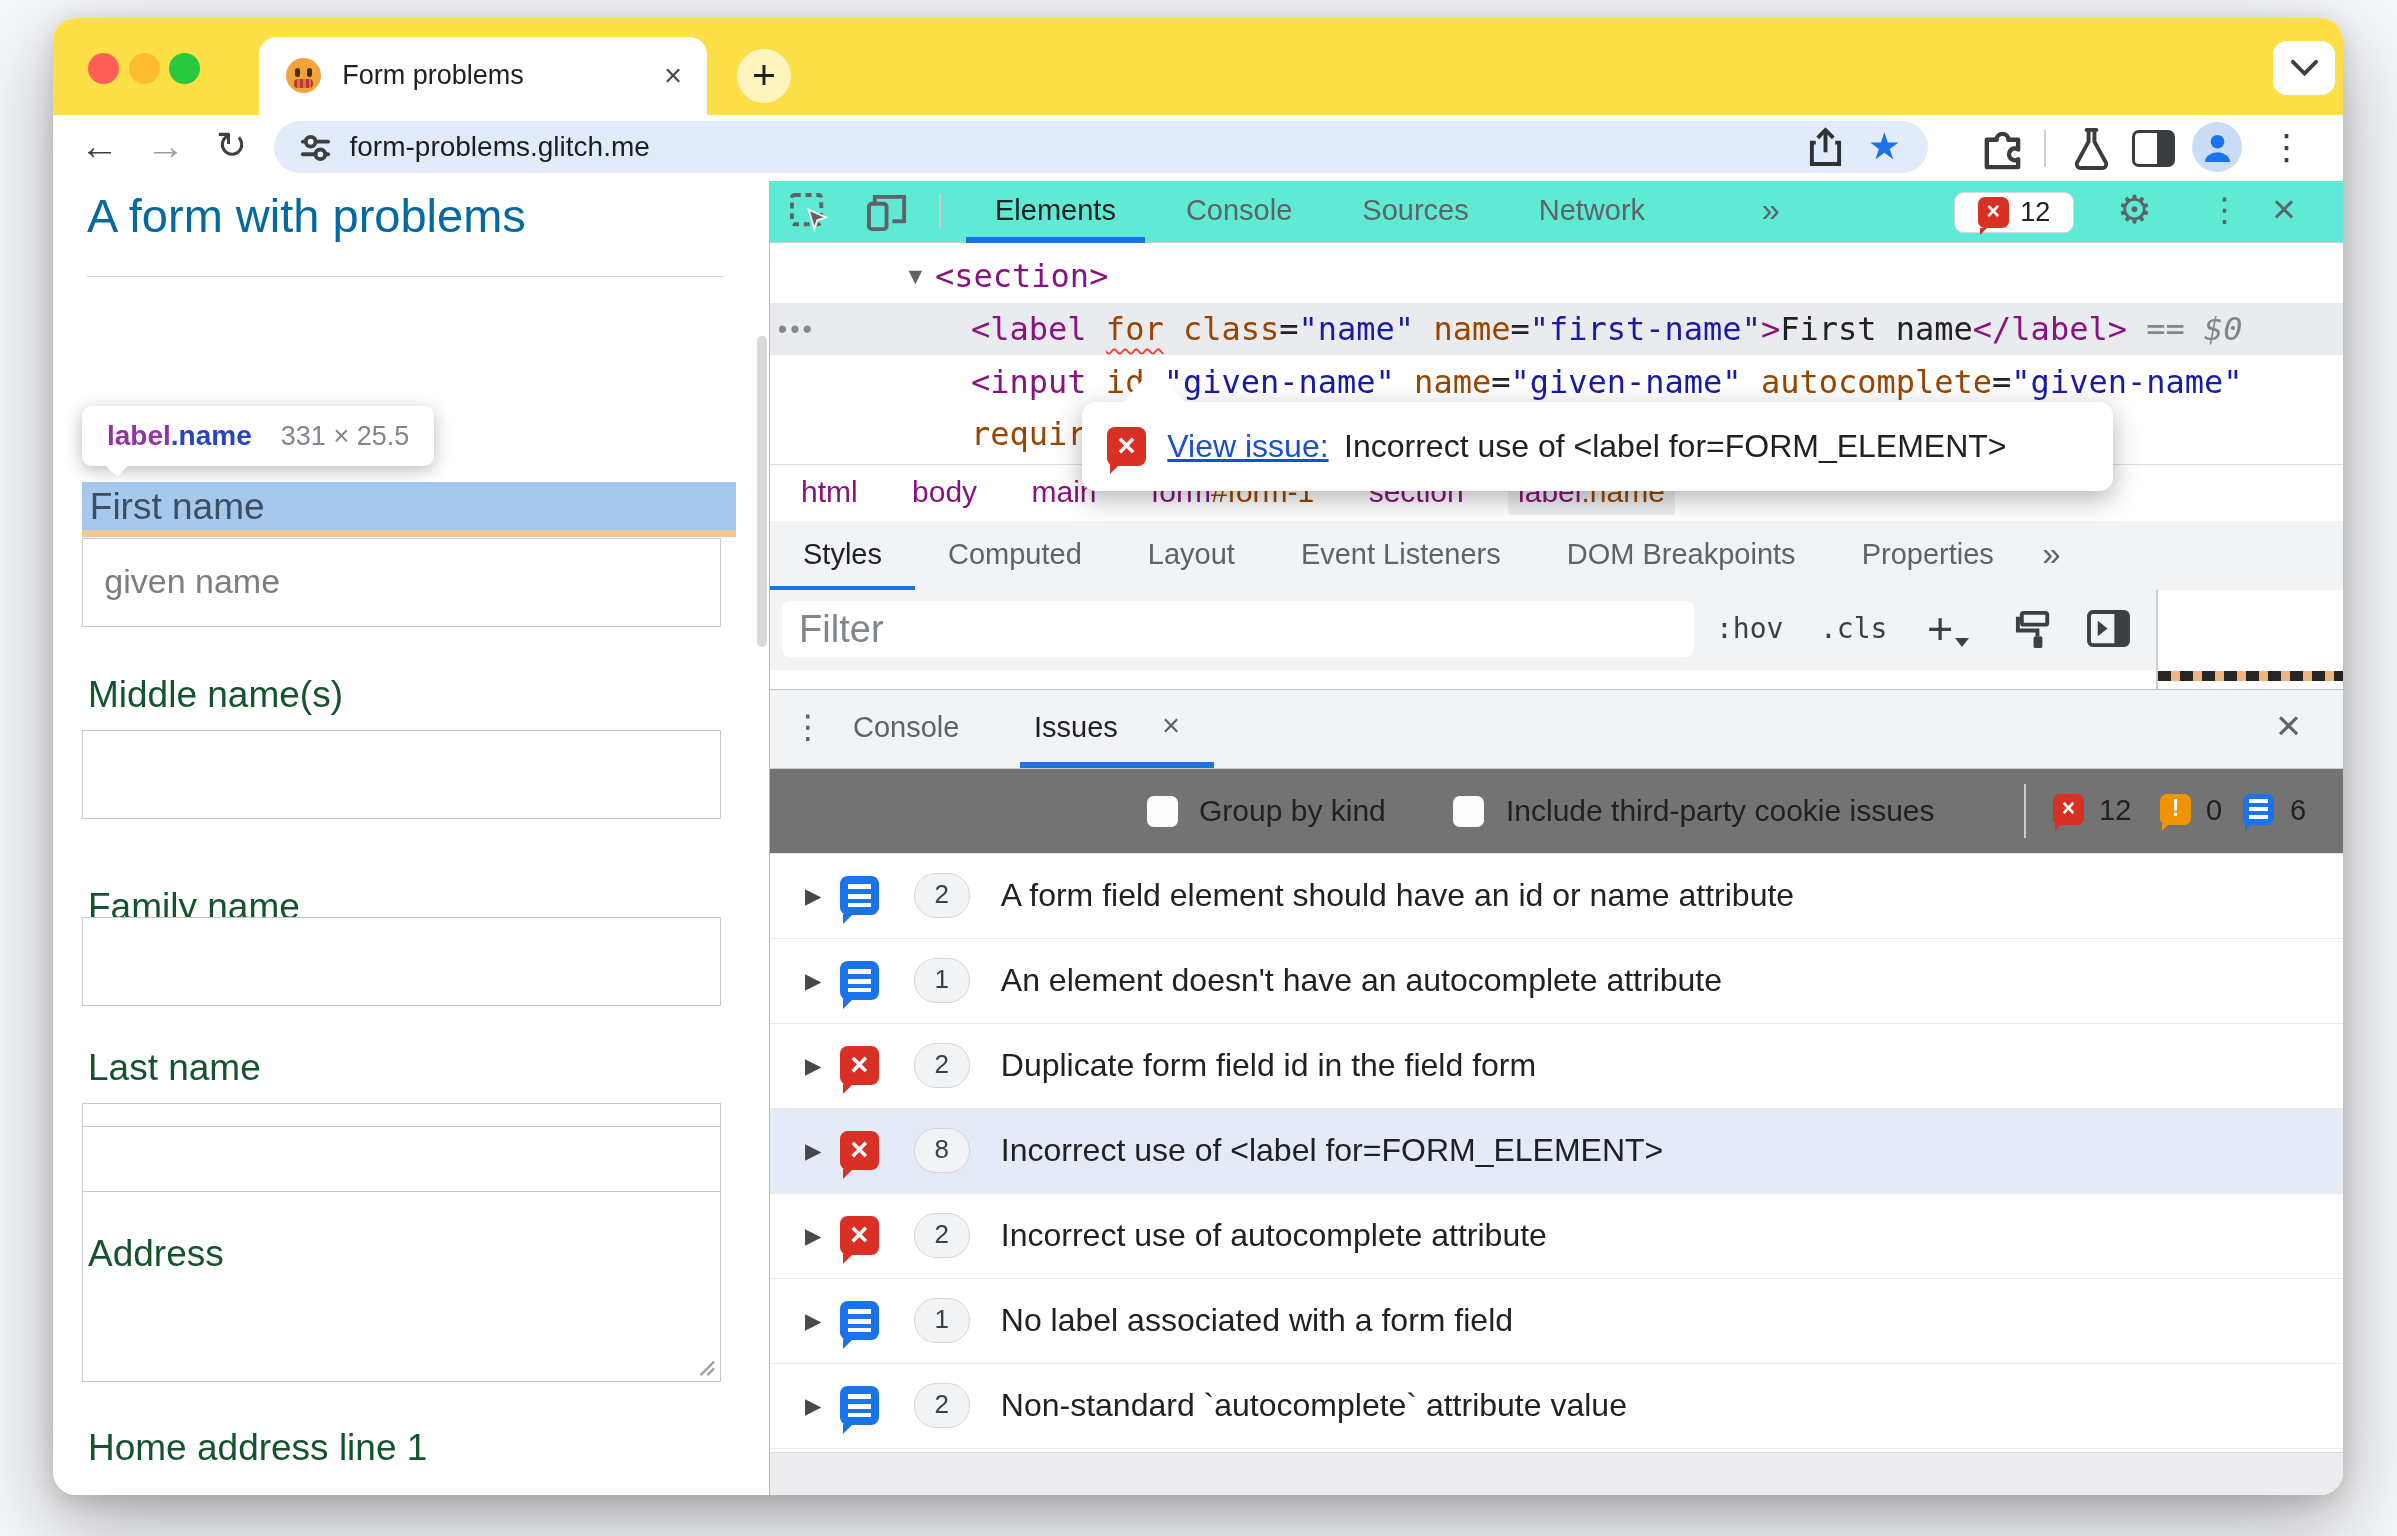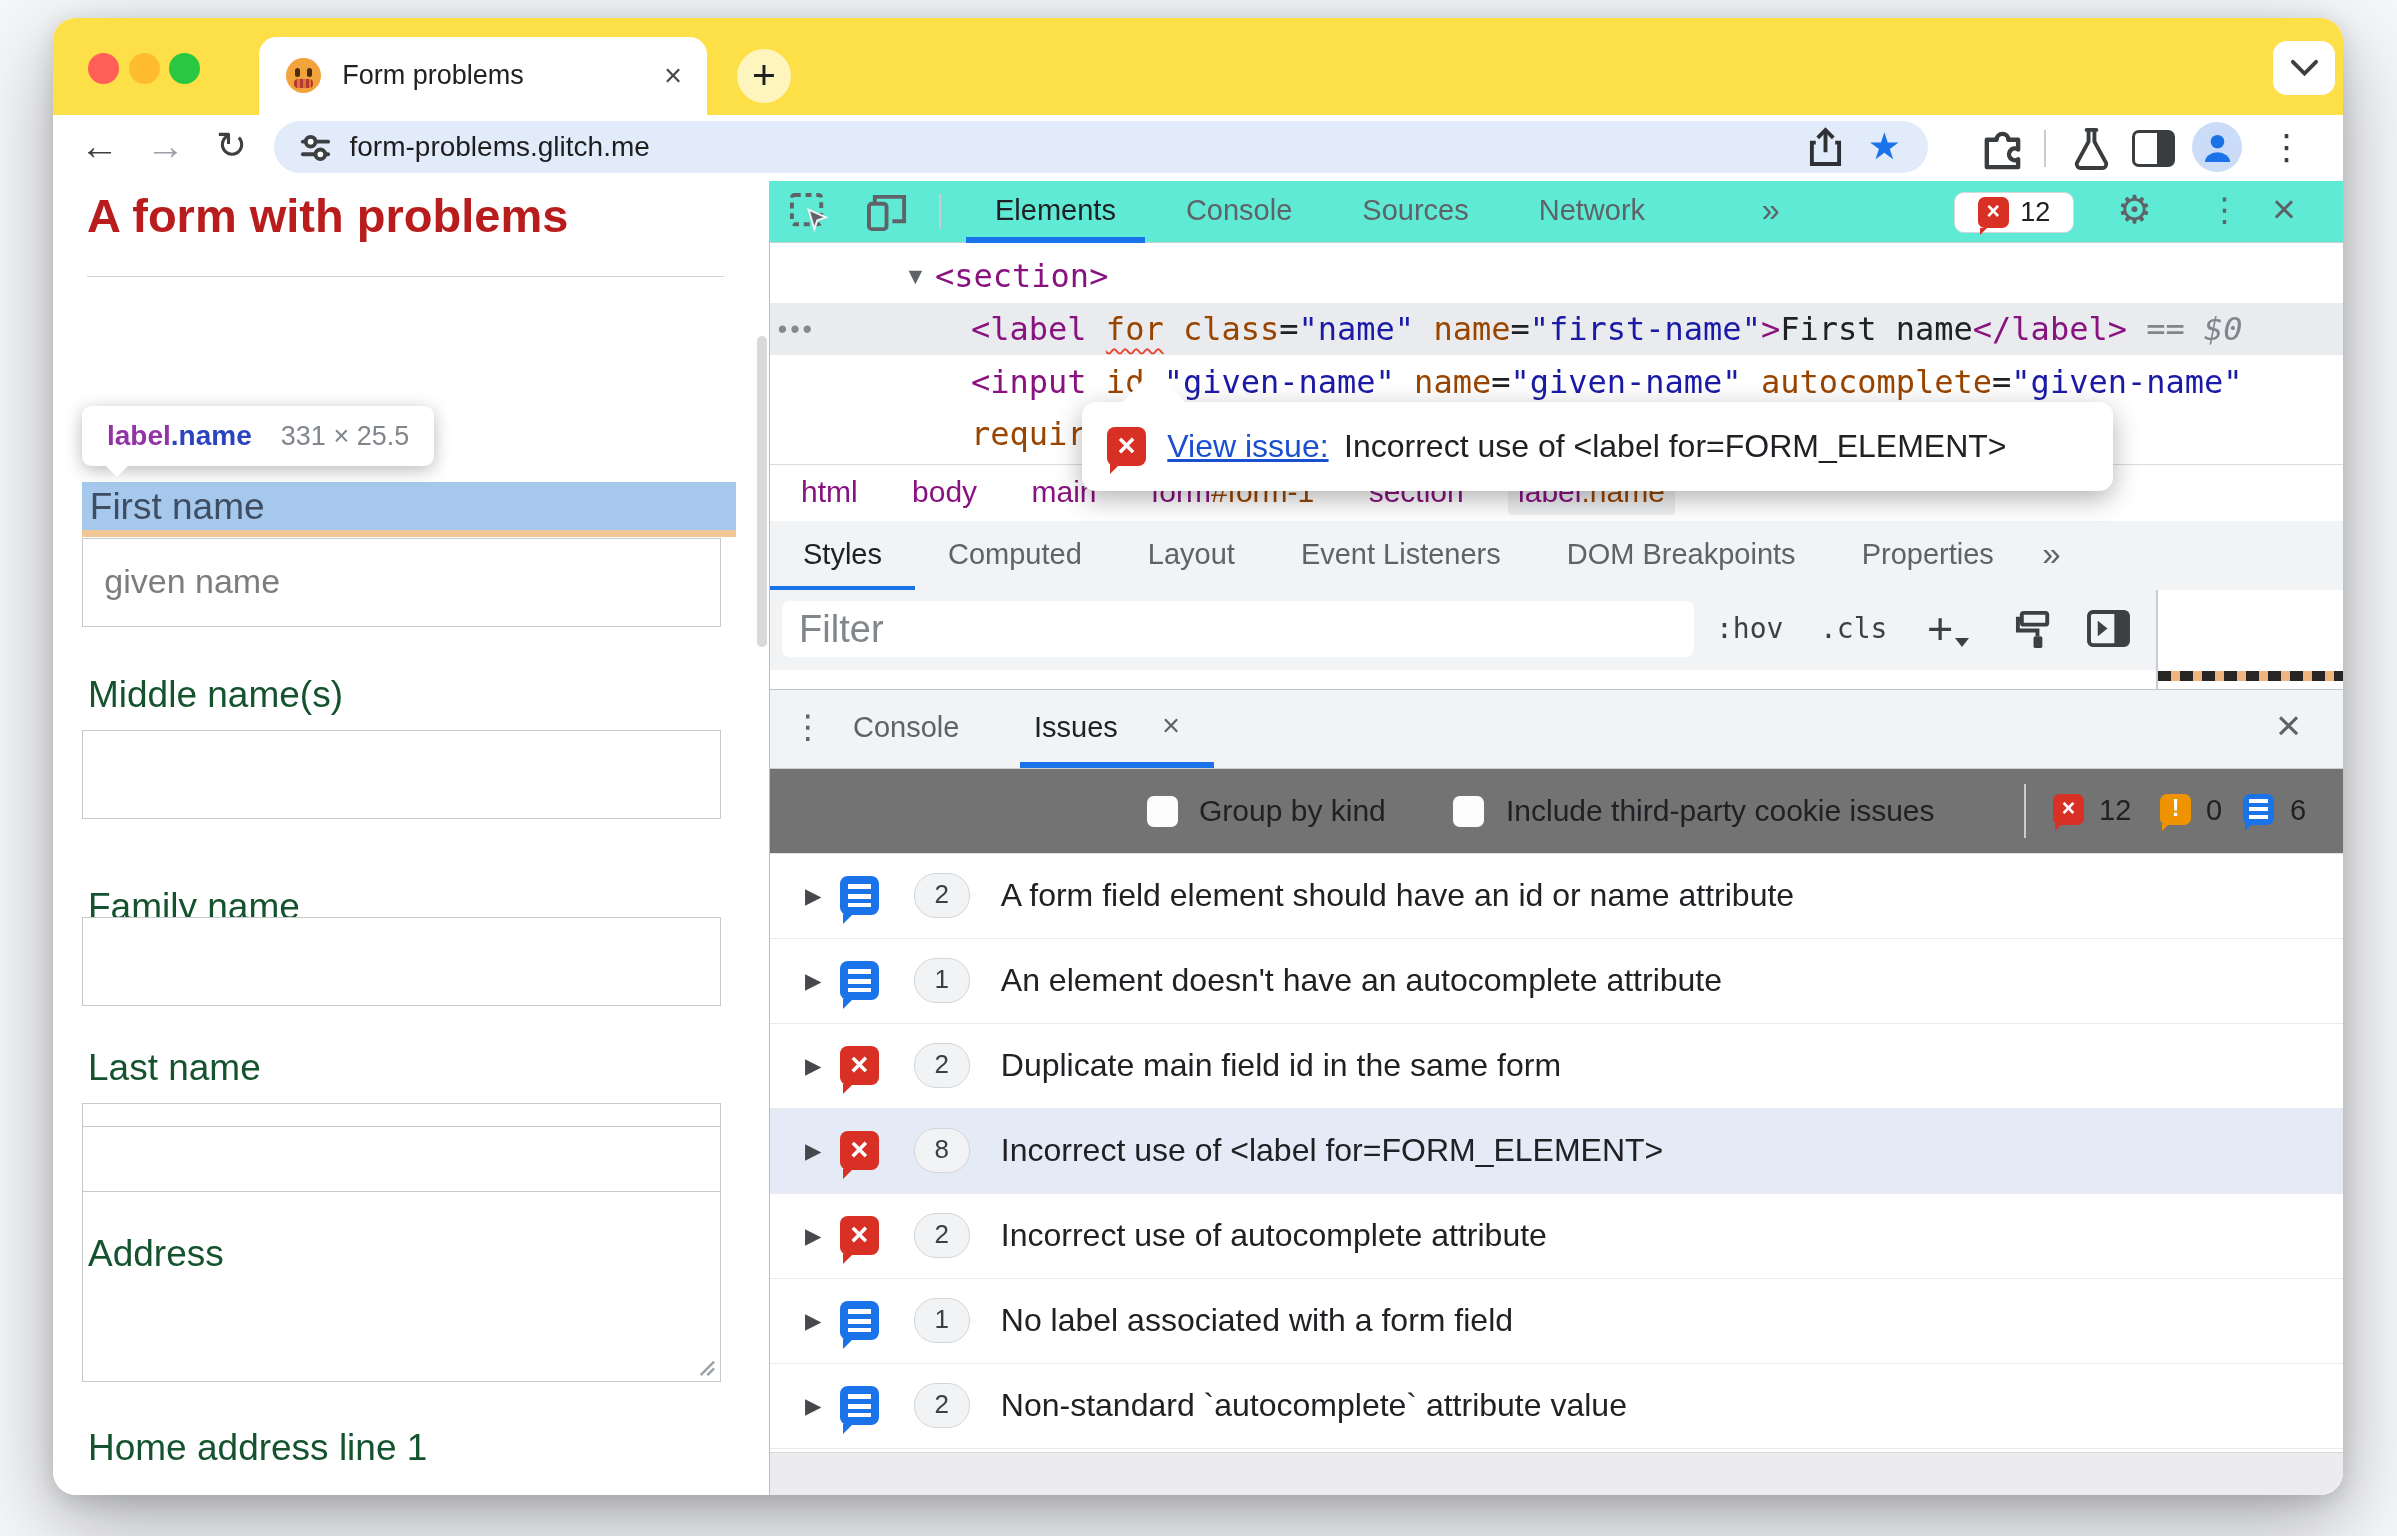--- a/index.html
+++ b/index.html
@@ -50,21 +50,21 @@
   .tb-div { position:absolute; left:1991px; top:15.5px; width:1.9px; height:37px; background:#c9cdd2; }
   .ic-flask { left:2016px; }
   .ic-panel { left:2079px; top:15.5px; width:43px; height:37px; border:3.9px solid #3a3d40; border-radius:6.8px; }
   .ic-panel b { position:absolute; right:0; top:0; width:15.5px; height:100%; background:#3a3d40; }
   .avatar { position:absolute; left:2139px; top:7.8px; width:50px; height:50px; border-radius:50%; background:#cadcf8;
     display:flex; align-items:center; justify-content:center; }
   .ic-kebab { position:absolute; left:2216px; top:0; height:66px; line-height:64px; font-size:35px; color:#3c4043; }
 
   
   .page { position:absolute; left:0; top:163px; width:716px; height:1314px; background:#fff; }
-  .page h1 { position:absolute; left:34px; top:7.8px; width:637px; font-size:47px; font-weight:700; color:#b91c1c;
+  .page h1 { position:absolute; left:34px; top:7.8px; width:637px; font-size:47px; font-weight:400; color:#0369a1;
     padding-bottom:33px; border-bottom:1.9px solid #d2d2d2; }
   .fld-label { position:absolute; left:35px; font-size:37px; color:#14532d; }
   .txt { position:absolute; left:29px; width:639px; height:89px; background:#fff; border:1.9px solid #c9c9c9; }
   .txt .ph { margin-left:21.3px; line-height:85px; font-size:34px; color:#7d7d7d; }
   .hl-label { position:absolute; left:29px; top:301px; width:654px; height:49px; background:#a5c8ec;
     font-size:37px; line-height:49px; color:#3f4d63; padding-left:7.8px; }
   .hl-margin { position:absolute; left:29px; top:349px; width:654px; height:7.8px; background:#f3c795; }
   .ta { position:absolute; left:29px; top:945px; width:639px; height:256px; border:1.9px solid #c9c9c9; }
   .ta svg { position:absolute; right:3.9px; bottom:3.9px; }
   .page-scroll { position:absolute; right:1.9px; top:155px; width:9.7px; height:311px; border-radius:4.9px; background:#d7d9db; }
@@ -443,21 +443,21 @@
               <span class="bubble msg">
                 <i></i>
               </span>
               <span class="pill">1</span>
               <span class="itext">An element doesn't have an autocomplete attribute</span>
             </div>
             <div class="irow">
               <span class="tri">▶</span>
               <span class="bubble err"></span>
               <span class="pill">2</span>
-              <span class="itext">Duplicate main field id in the same form</span>
+              <span class="itext">Duplicate form field id in the field form</span>
             </div>
             <div class="irow selected">
               <span class="tri">▶</span>
               <span class="bubble err"></span>
               <span class="pill">8</span>
               <span class="itext">Incorrect use of &lt;label for=FORM_ELEMENT&gt;</span>
             </div>
             <div class="irow">
               <span class="tri">▶</span>
               <span class="bubble err"></span>

